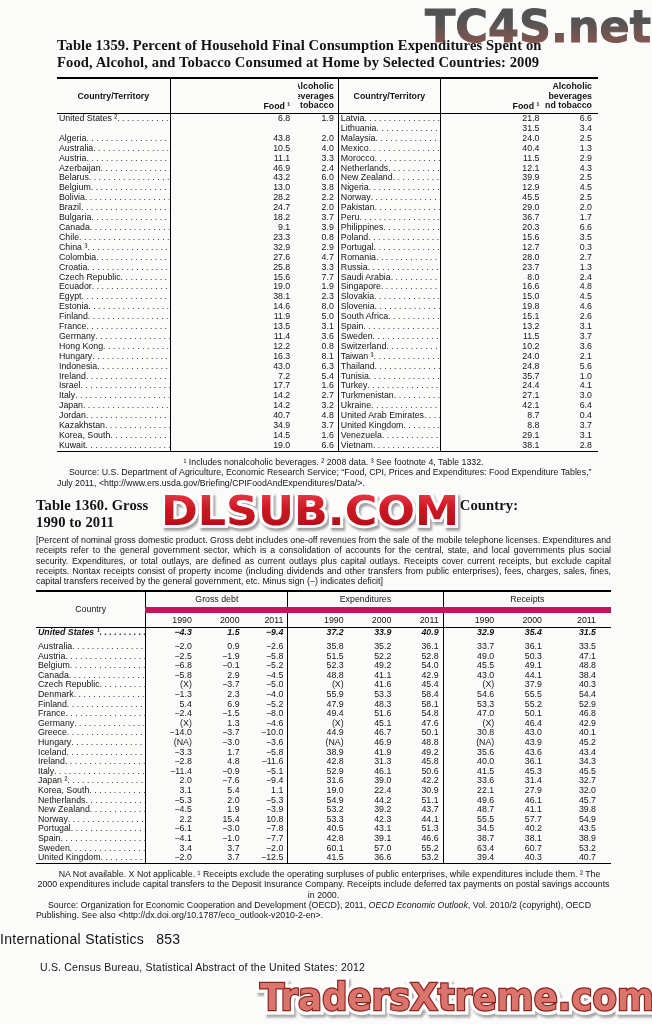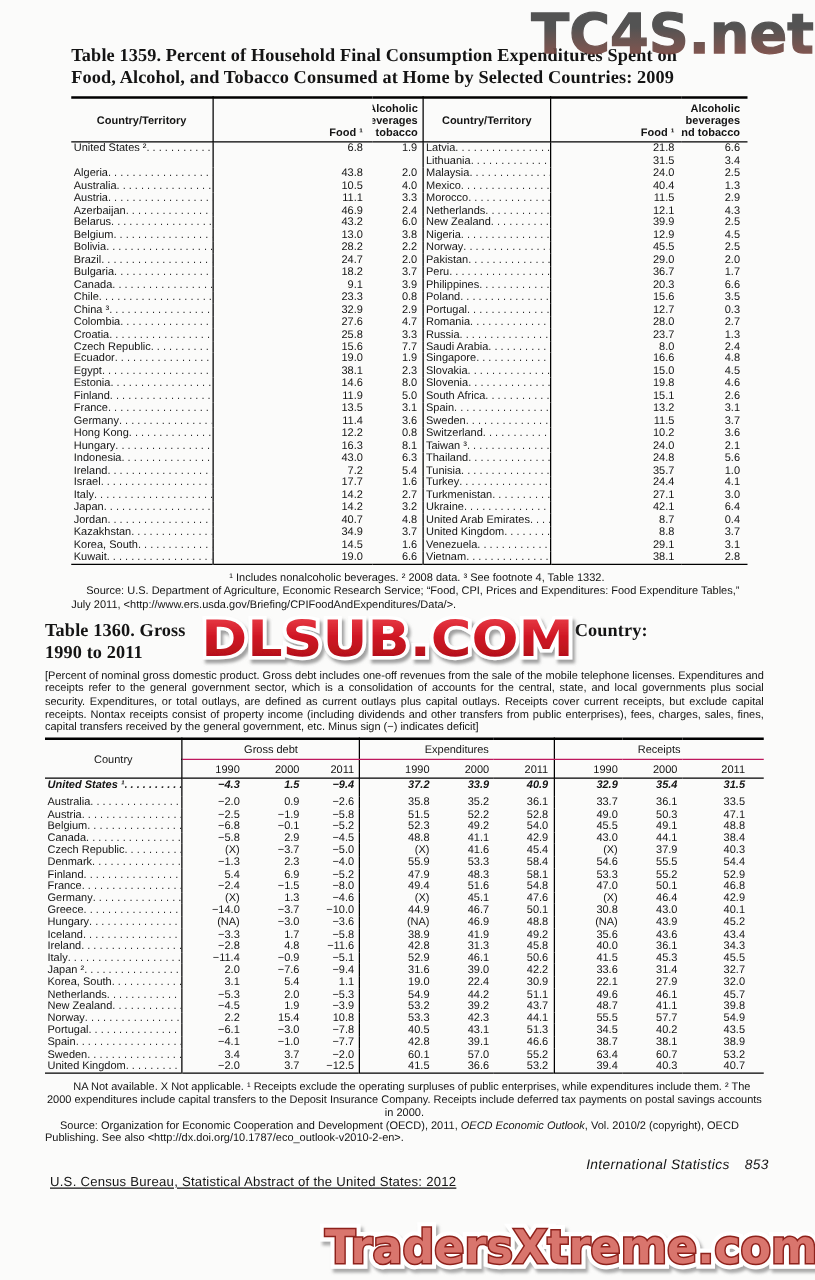--- a/index.html
+++ b/index.html
@@ -38,44 +38,44 @@
   #t1359 td:nth-child(6){padding-right:6px;}
   #t1359 .hn.f1{padding-right:8px;} #t1359 .hn.a1{padding-right:4px;}
   #t1359 .hn.f2{padding-right:6px;} #t1359 .hn.a2{padding-right:6px;}
   #t1359 tbody tr.first td:nth-child(-n+3){font-weight:normal;margin-top:14px;}
   
   #t1360{margin-top:3px;}
   #t1360 thead th{font-weight:normal;}
   #t1360 .hc{vertical-align:middle;text-align:center;border-right:1px solid #000;
              border-bottom:1px solid #000;}
   #t1360 .grp-row th.grp{height:15px;text-align:center;vertical-align:middle;
-             border-bottom:1px solid #be185d;}
+             border-bottom:6px solid #be185d;}
   #t1360 .grp-row th.grp:nth-child(2),#t1360 .grp-row th.grp:nth-child(3){border-right:1px solid #000;}
   #t1360 .yr th{height:14px;text-align:right;vertical-align:middle;border-bottom:1px solid #000;}
   #t1360 .yr th:nth-child(3),#t1360 .yr th:nth-child(6){border-right:1px solid #000;}
   #t1360 tbody td{line-height:9.6px;}
   #t1360 td:nth-child(1),#t1360 td:nth-child(4),#t1360 td:nth-child(7){border-right:1px solid #000;}
   #t1360 td.n,#t1360 .yr th{padding-right:4px;}
   #t1360 td:nth-child(10),#t1360 .yr th:nth-child(9){padding-right:15px;}
   #t1360 tbody tr.first td{font-weight:bold;font-style:italic;}
   tr.gap td{height:5px;line-height:5px;}
   
   td.n{text-align:right;}
   td.c .cf{display:flex;white-space:nowrap;}
   td.c .nm{white-space:nowrap;padding-left:2px;}
   td.c .dots{flex:1;overflow:hidden;white-space:nowrap;color:#2a2a2a;}
   td.c .dots::after{content:" . . . . . . . . . . . . . . . . . . . . . . . . . . . . . . . . . . . . . . . .";}
   
   .fn{font-size:8.8px;line-height:10.4px;margin:0;text-indent:12px;}
   .fn.first{margin-top:5px;text-align:center;}
   .note{font-size:8.8px;line-height:10.3px;margin:4px 0 0 0;text-align:justify;}
   
-  .pg-footer{margin:10px 37px 0 0;text-align:right;font-size:11px;letter-spacing:.3px;font-style:italic;}
+  .pg-footer{margin:10px 37px 0 0;font-size:14px;letter-spacing:.3px;}
   .pg-footer .num{margin-left:12px;}
-  .credit{margin:2px 0 0 40px;font-size:10.5px;letter-spacing:.2px;text-decoration:underline;}
+  .credit{margin:14px 0 0 40px;font-size:10.5px;letter-spacing:.2px;}
 </style>
 </head>
 <body>
 
 <div class="page">
 
   <svg class="wm wm-top" width="232" height="52" viewBox="0 0 232 52">
     <defs>
       <linearGradient id="gtc" x1="0" y1="0" x2="0" y2="1">
         <stop offset="0.38" stop-color="#454545"></stop>

